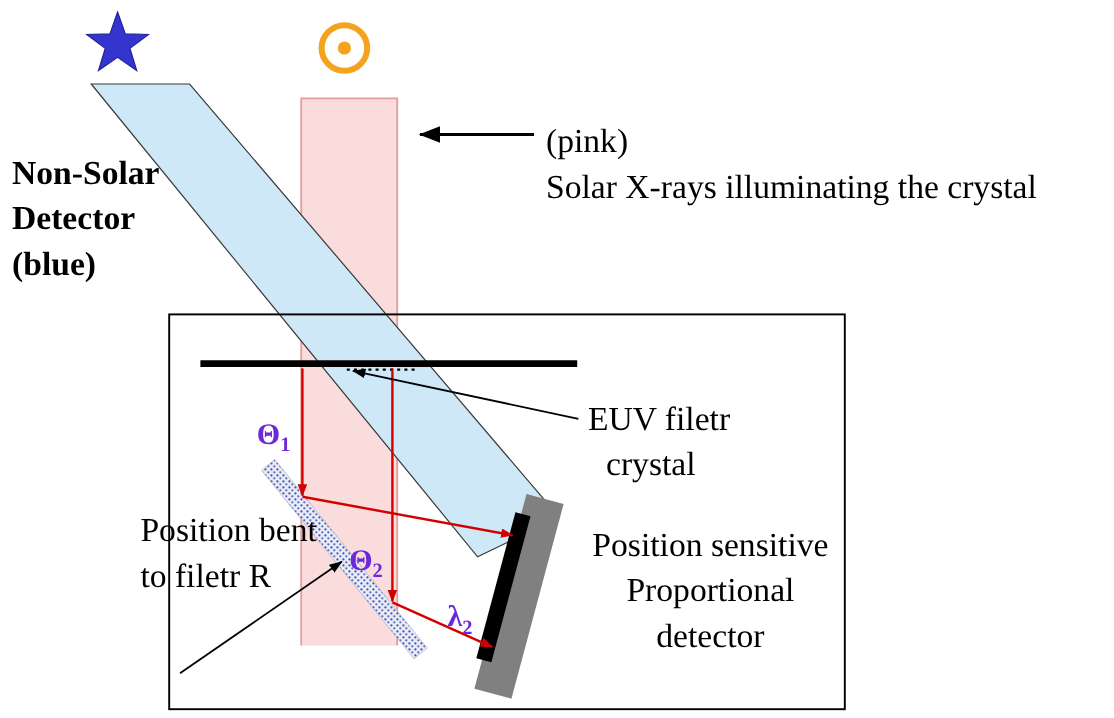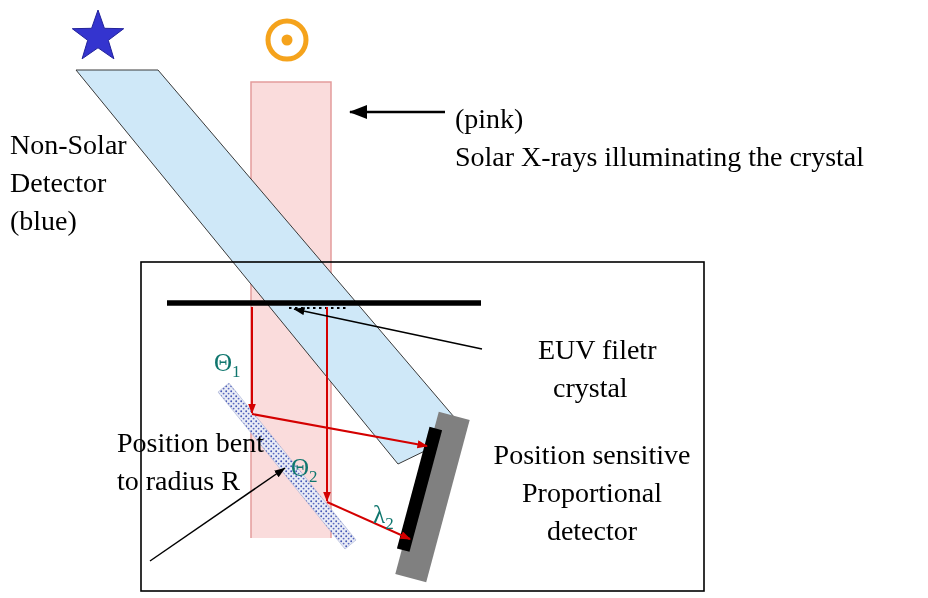--- a/index.html
+++ b/index.html
@@ -2,21 +2,21 @@
 <html><head>
 <meta charset="utf-8">
 <style>
   html,body{margin:0;padding:0;background:#ffffff;}
   #canvas{position:relative;width:928px;height:598px;background:#ffffff;overflow:hidden;
           font-family:"Liberation Serif",serif;}
   #canvas > svg{position:absolute;left:0;top:0;}
   .lbl{position:absolute;color:#000;font-size:28px;line-height:38px;white-space:nowrap;}
   .lbl .indent{padding-left:15px;}
   .center{text-align:center;}
-  .sym{position:absolute;color:#0f766e;font-size:25px;font-weight:normal;line-height:1;white-space:nowrap;}
+  .sym{position:absolute;color:#6d28d9;font-size:25px;font-weight:bold;line-height:1;white-space:nowrap;}
   .sym sub{font-size:17px;}
 </style>
 </head>
 <body>
 
 <div id="canvas">
 
   <svg width="928" height="598" viewBox="0 0 928 598">
     <defs>
       <marker id="mb" markerWidth="13" markerHeight="10" refX="10.5" refY="4" orient="auto" markerUnits="userSpaceOnUse">
@@ -61,39 +61,39 @@
     <line x1="150" y1="561" x2="285" y2="468" stroke="#000" stroke-width="1.5" marker-end="url(#mb)"></line>
 
     <polygon points="98,10 104.4,28.3 123.7,28.7 108.3,40.3 113.9,58.8 98,47.8 82.1,58.8 87.7,40.3 72.3,28.7 91.6,28.3" fill="#3434cf" stroke="#22229a" stroke-width="1"></polygon>
 
     <g>
       <circle cx="287" cy="40" r="19" fill="#ffffff" stroke="#f5a31c" stroke-width="5"></circle>
       <circle cx="287" cy="40" r="5.5" fill="#f5a31c"></circle>
     </g>
   </svg>
 
-  <div class="lbl" style="left:10px;top:126px;">
+  <div class="lbl" style="left:10px;top:126px;font-weight:bold;">
     <div>Non-Solar</div>
     <div>Detector</div>
     <div>(blue)</div>
   </div>
 
   <div class="lbl" style="left:455px;top:100px;">
     <div>(pink)</div>
     <div>Solar X-rays illuminating the crystal</div>
   </div>
 
-  <div class="lbl" style="left:490px;top:331px;margin-left:48px;">
+  <div class="lbl" style="left:490px;top:331px;">
     <div>EUV filetr</div>
     <div class="indent">crystal</div>
   </div>
 
   <div class="lbl" style="left:117px;top:424px;">
     <div>Position bent</div>
-    <div>to radius R</div>
+    <div>to filetr R</div>
   </div>
 
   <div class="lbl center" style="left:468px;top:436px;width:248px;">
     <div>Position sensitive</div>
     <div>Proportional</div>
     <div>detector</div>
   </div>
 
   <div class="sym" style="left:214px;top:350px;">
     <span>Θ</span><sub>1</sub>

